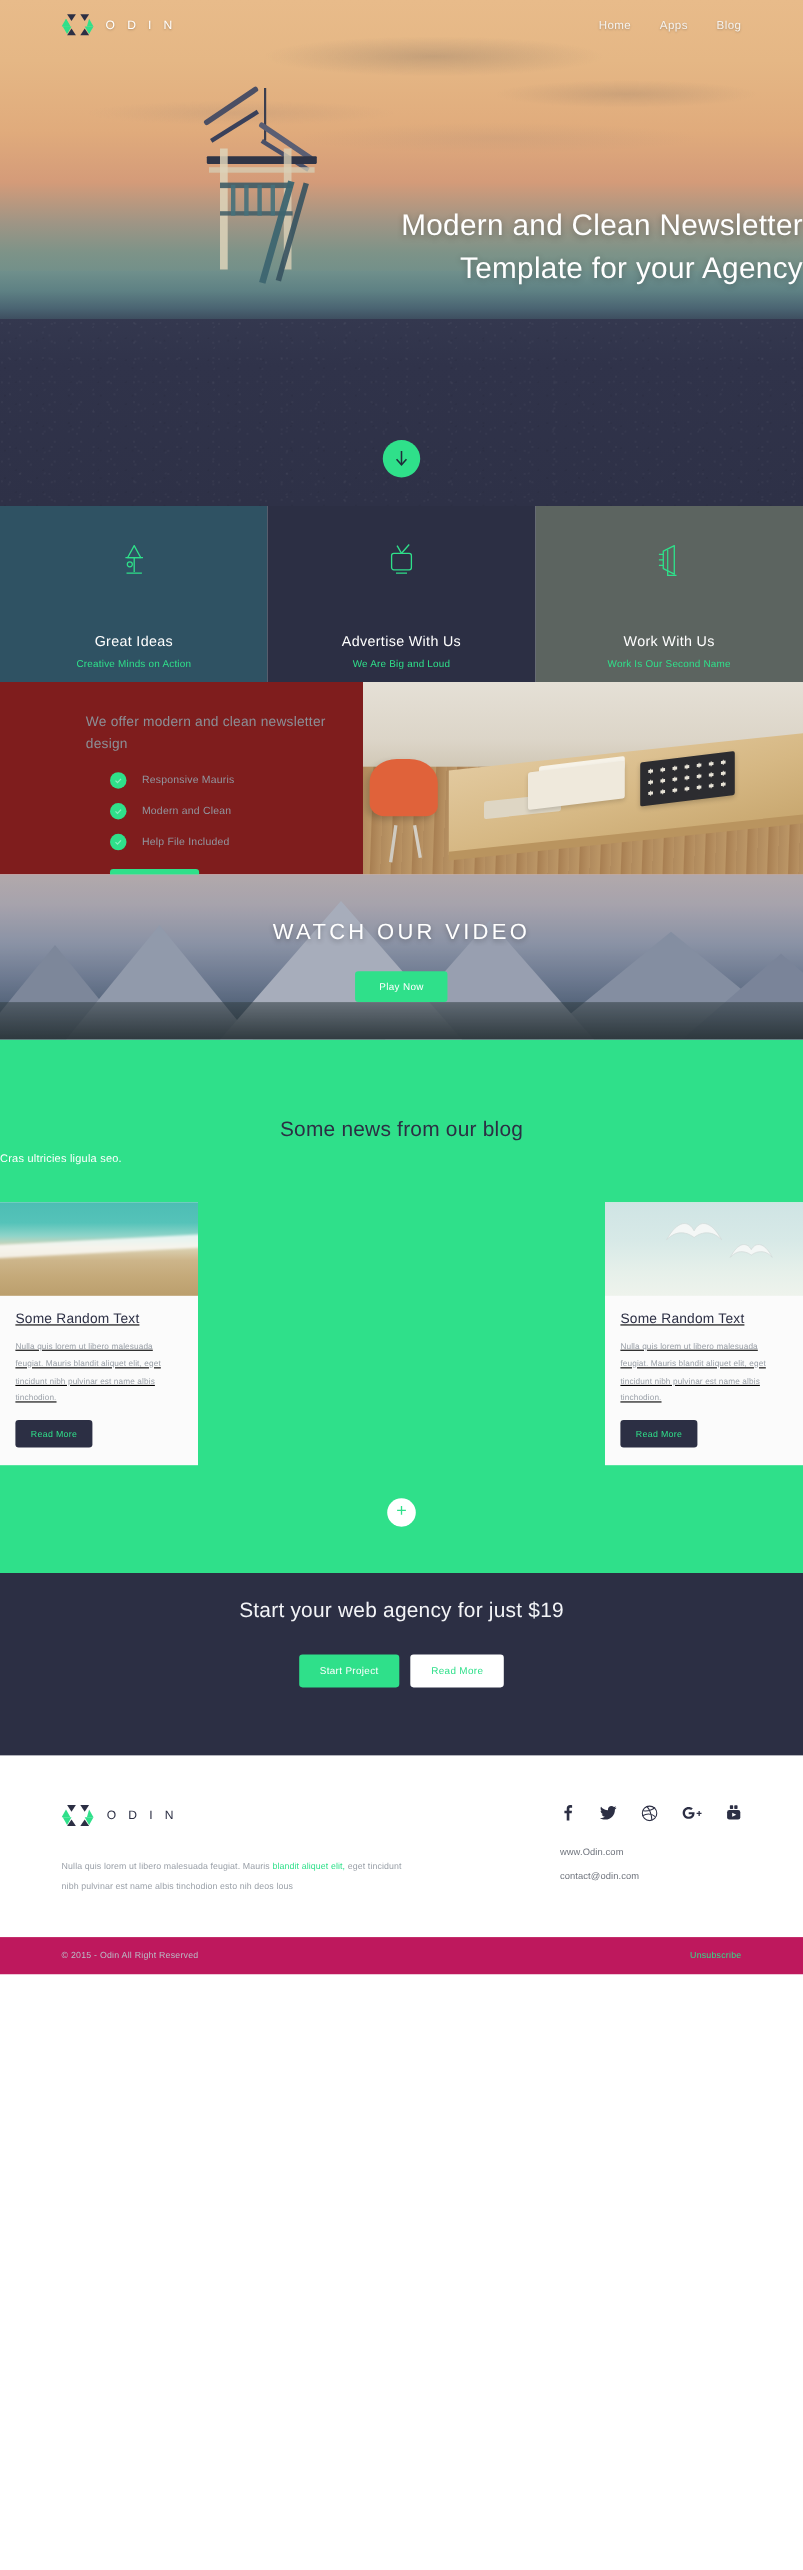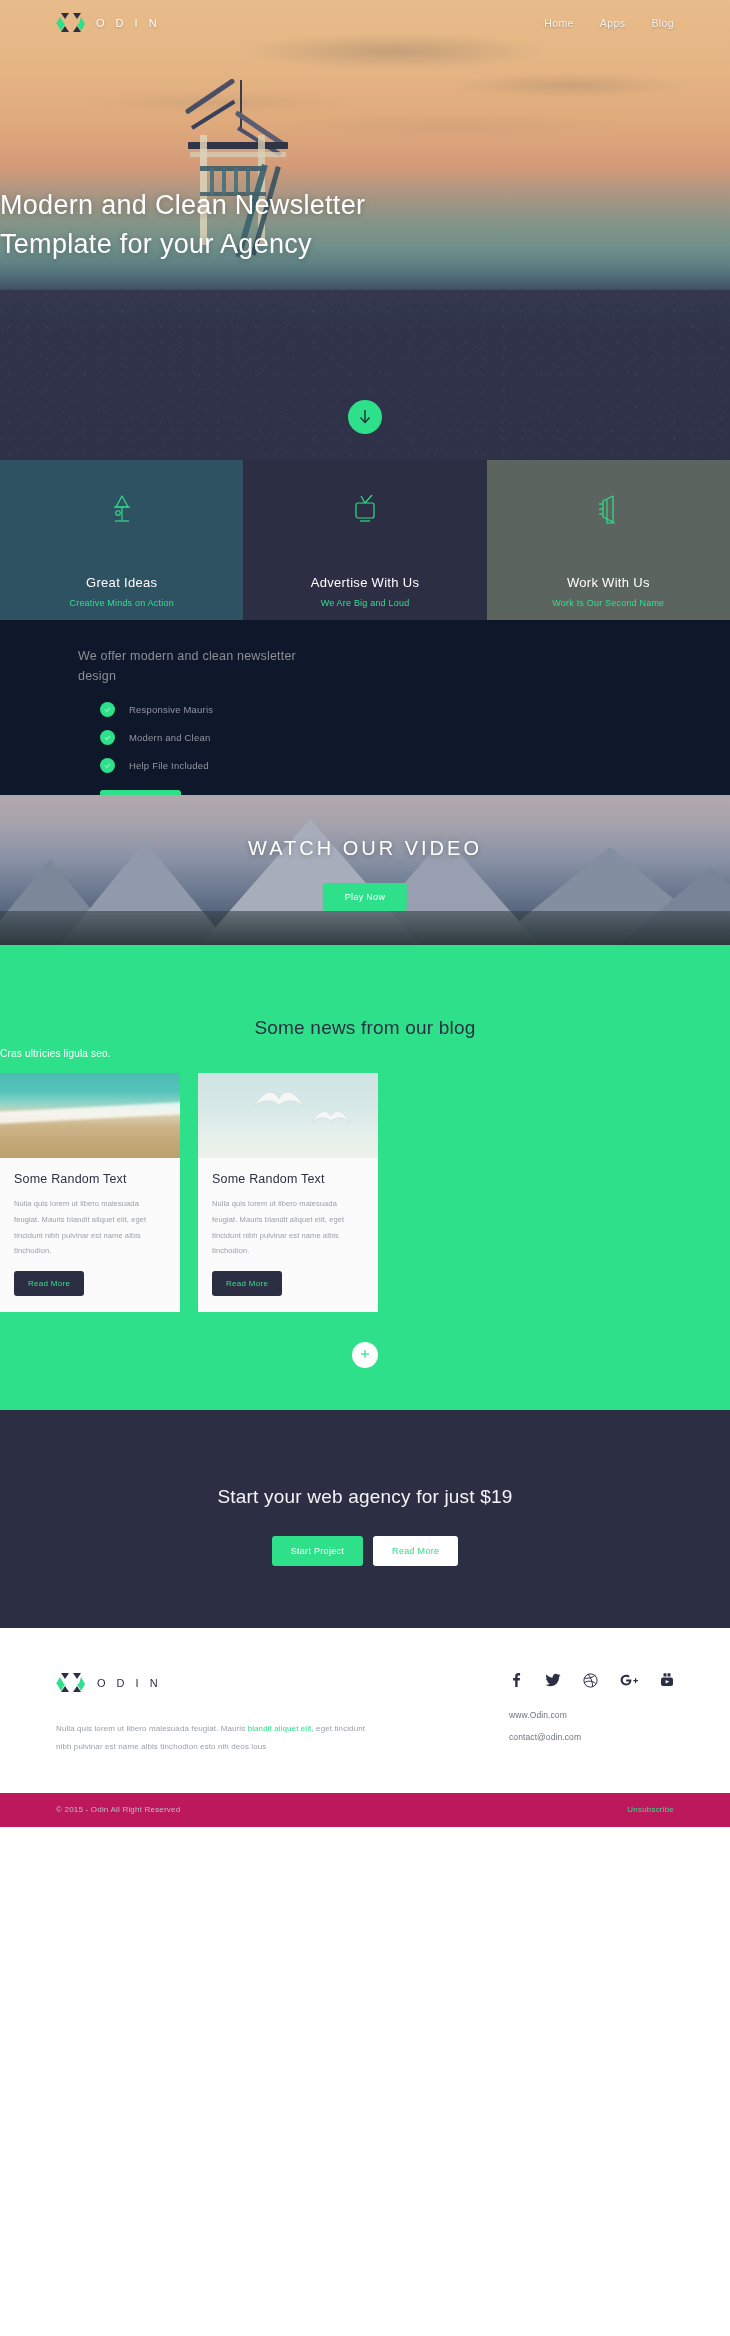--- a/index.html
+++ b/index.html
@@ -94,21 +94,21 @@
     color:#ffffff; font-size:11px; letter-spacing:4px; font-weight:400;
     text-shadow:0 1px 2px rgba(0,0,0,.25);
   }
   .nav-links { margin-left:auto; display:flex; gap:26px; }
   .nav-links a {
     color:#f5f2ee; font-size:10.5px; text-decoration:none; letter-spacing:.4px;
     text-shadow:0 1px 2px rgba(0,0,0,.25);
   }
   .hero-title {
     position:absolute; left:0; top:186px; width:100%;
-    text-align:left; color:#ffffff;
+    text-align:right; color:#ffffff;
     font-size:27px; font-weight:300; line-height:1.45; letter-spacing:.3px;
     text-shadow:0 1px 6px rgba(0,0,0,.28);
     z-index:4;
   }
   .scroll-btn {
     position:absolute; left:50%; top:400px; transform:translateX(-50%);
     width:34px; height:34px; border-radius:50%;
     background:#2fe08a;
     display:flex; align-items:center; justify-content:center; z-index:6;
   }
@@ -123,21 +123,21 @@
   .feature .ficon { height:48px; display:flex; align-items:center; justify-content:center; }
   .feature h3 {
     margin-top:auto; font-size:13px; font-weight:400; color:#ffffff; letter-spacing:.3px;
   }
   .feature p { font-size:9px; color:#2fe08a; margin-top:8px; margin-bottom:12px; letter-spacing:.2px;text-align:center; }
   .f1 { background:#2f5263; }
   .f2 { background:#2c2f44; }
   .f3 { background:#5c6460; }
 
   
-  .offer { display:flex; height:175px; background:#0f172a;flex-direction:column; }
+  .offer { display:flex; height:175px; background:#7f1d1d; }
   .offer-left { width:330px; padding:26px 0 0 78px; }
   .offer-left h2 {
     font-size:12.5px; font-weight:400; color:#8b8f96; line-height:1.6; letter-spacing:.2px;
   }
   .checklist { margin-top:16px; }
   .check-row { display:flex; align-items:center; gap:14px; margin-bottom:13px; padding-left:22px; }
   .check-circle {
     width:15px; height:15px; border-radius:50%; background:#2fe08a;
     display:flex; align-items:center; justify-content:center; flex:none;
   }
@@ -217,21 +217,21 @@
     font-size:9px; padding:9px 22px; border-radius:3px; letter-spacing:.3px;
     font-family:"Liberation Sans", sans-serif; cursor:pointer;
   }
 
   
   .blog { background:#2fe08a; padding:36px 0 42px; }
   .blog h2 {
     text-align:center; color:#2c2f44; font-size:19px; font-weight:400; letter-spacing:.2px;margin-top:36px;
   }
   .blog .sub { text-align:left; color:#ffffff; font-size:10px; margin-top:9px; letter-spacing:.2px; }
-  .cards { display:flex; gap:18px; justify-content:flex-start; margin-top:14px; }
+  .cards { display:flex; gap:18px; justify-content:space-between; margin-top:34px;text-decoration:underline; }
   .card { width:180px; background:#fbfbfb; }
   .card-img { height:85px; position:relative; overflow:hidden; }
   .card-img.beach {
     background:linear-gradient(to bottom,#4dbdb4 0%,#55c3b9 22%,#8fd4c9 36%,#dcd4b6 48%,#cdb58a 62%,#c4a979 80%,#bb9f6d 100%);
   }
   .card-img.beach::after{
     content:""; position:absolute; left:-10%; top:40%; width:120%; height:14%;
     background:rgba(255,255,255,.75); transform:rotate(-3deg); filter:blur(1px);
   }
   .card-img.sky {
@@ -248,21 +248,21 @@
     margin-top:12px; background:#2c2f44; color:#2fe08a; border:none;
     font-size:8px; padding:8px 14px; border-radius:3px; letter-spacing:.3px;
     font-family:"Liberation Sans", sans-serif; cursor:pointer;
   }
   .plus-btn {
     margin:30px auto 0; width:26px; height:26px; border-radius:50%;
     background:#ffffff; display:flex; align-items:center; justify-content:center;
   }
 
   
-  .cta { background:#2c2f44; padding:76px 0 62px; text-align:center; }
+  .cta { background:#2c2f44; padding:24px 0 62px; text-align:center; }
   .cta h2 { color:#f3f4f7; font-size:19px; font-weight:400; letter-spacing:.2px; }
   .cta .sub { color:#e6e8ed; font-size:10px; margin-top:11px; letter-spacing:.2px; }
   .cta-btns { margin-top:28px; display:flex; gap:10px; justify-content:center; }
   .btn-start {
     background:#2fe08a; color:#ffffff; border:none; font-size:9px;
     padding:10px 19px; border-radius:3px; letter-spacing:.3px;
     font-family:"Liberation Sans", sans-serif; cursor:pointer;
   }
   .btn-readmore {
     background:#ffffff; color:#2fe08a; border:none; font-size:9px;

